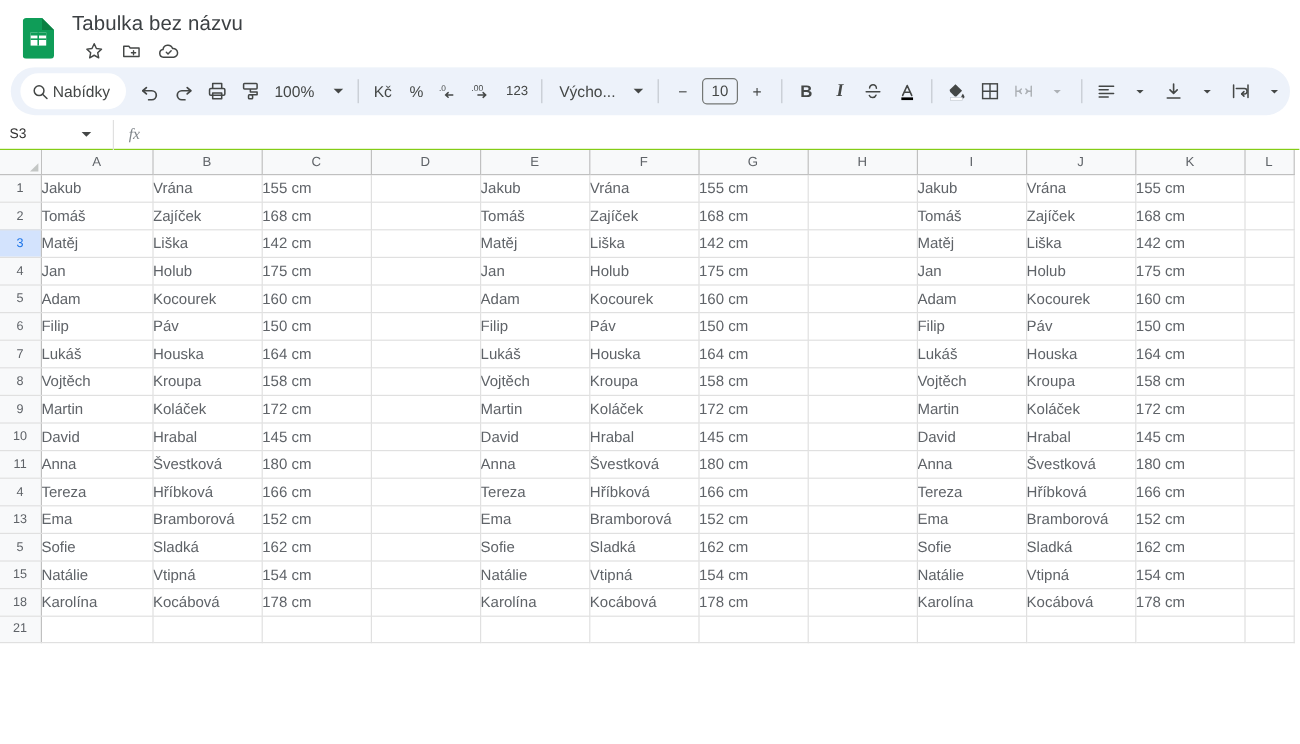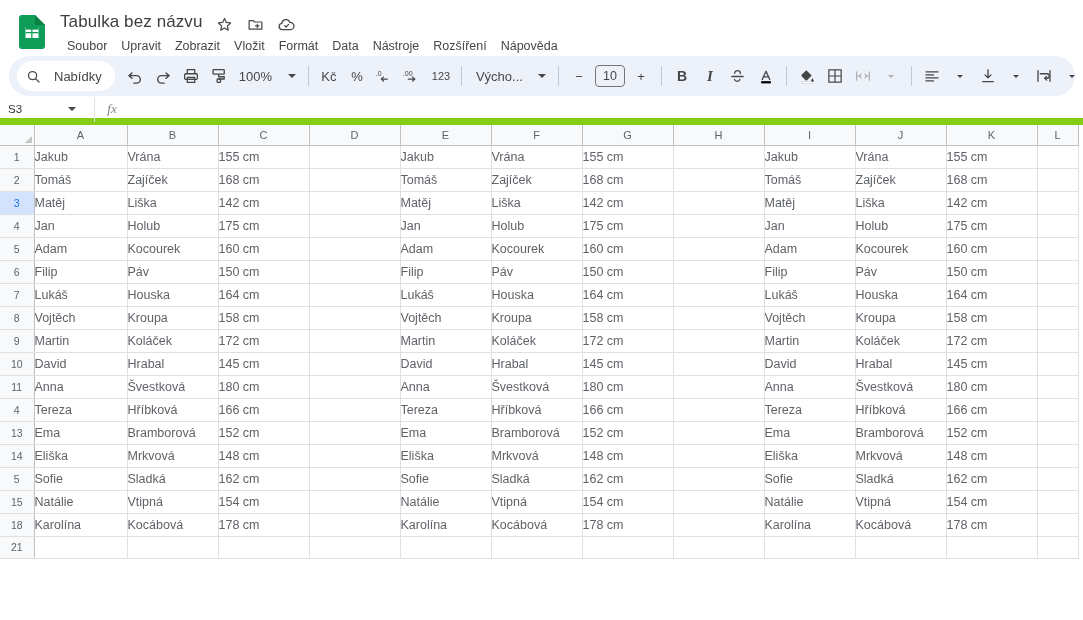--- a/index.html
+++ b/index.html
@@ -17,21 +17,21 @@
   
   .topbar {
     height: 56px; display: flex; align-items: flex-start;
     padding: 6px 0 0 0; background: #fff; position: relative;
   }
   .logo-wrap {
     width: 48px; height: 48px; margin-left: 8px; margin-top: 2px;
     display:flex; align-items:center; justify-content:center; flex: none;
   }
   .title-block { margin-left: 2px; padding-top: 2px; }
-  .doc-title-row { display:flex; align-items:flex-end; height: 26px; }
+  .doc-title-row { display:flex; align-items:flex-start; height: 26px; flex-direction: column; }
   .doc-title {
     font-size: 17px; color: #3c4043; letter-spacing: .1px;
     padding: 1px 2px; line-height: 22px; white-space: nowrap;
   }
   .title-icons { display:flex; align-items:center; margin-left: 10px; gap: 11px; }
   .ticon { width: 20px; height: 20px; display:flex; align-items:center; justify-content:center; cursor:pointer; }
 
   .menubar { display:flex; align-items:center; height: 22px; margin-top: 1px; padding-left: 2px; }
   .menu-item {
     font-size: 12.5px; color: #444746; padding: 2px 7px; border-radius: 4px;
@@ -47,21 +47,21 @@
   .tb-btn {
     height: 28px; min-width: 28px; border-radius: 4px; display: flex;
     align-items: center; justify-content: center; cursor: pointer;
     color: #444746; padding: 0 3px; flex: none;
   }
   .tb-btn.disabled { opacity: .38; cursor: default; }
   .sep { width: 1px; height: 20px; background: #c3c7cf; margin: 0 6px; flex:none; }
 
   .search-pill {
     height: 30px; background: #fff; border-radius: 16px; display:flex;
-    align-items:center; padding: 0 13px 0 9px; gap: 13px; margin-right: 6px;
+    align-items:center; padding: 0 13px 0 9px; gap: 3px; margin-right: 6px;
     cursor: pointer; flex:none;
   }
   .search-pill span { font-size: 13px; color: #444746; }
 
   .zoom-ctl { display:flex; align-items:center; height:28px; border-radius:4px; padding:0 2px 0 6px; cursor:pointer; flex:none;}
   .zoom-ctl .lbl { font-size: 13px; color:#444746; margin-right: 12px; }
 
   .font-ctl { display:flex; align-items:center; height:28px; border-radius:4px; padding:0 2px 0 8px; cursor:pointer; width: 84px; flex:none;}
   .font-ctl .lbl { font-size: 13px; color:#444746; flex:1; white-space:nowrap; overflow:hidden; }
 
@@ -75,21 +75,21 @@
   .caret.sm { border-left-width:3.5px;border-right-width:3.5px;border-top-width:3.5px; }
 
   .tb-txt { font-size: 13px; color:#444746; line-height:1; }
   .tb-txt.small { font-size: 11px; }
   .tb-txt.b { font-weight: 700; font-size: 14px; }
   .tb-txt.i { font-style: italic; font-family: "Liberation Serif", serif; font-size: 15px; font-weight:600;}
 
   
   .formula-bar {
     height: 25px; display: flex; align-items: center; background:#fff;
-    border-bottom: 7px solid #84cc16;
+    border-bottom: 1px solid #84cc16;
   }
   .namebox {
     width: 95px; height: 25px; display:flex; align-items:center;
     padding-left: 8px; position: relative; border-right: 1px solid #e0e0e0;
     cursor: text;
   }
   .namebox .nb-txt { font-size: 11.5px; color: #333; }
   .namebox .nb-caret { position:absolute; right: 14px; }
   .fx { width: 34px; display:flex; align-items:center; justify-content:center;
         font-family:"Liberation Serif", serif; font-style: italic; font-size: 13px; color:#80868b;}
@@ -165,31 +165,20 @@
           </div>
           <div class="ticon">
             <svg width="19" height="19" viewBox="0 0 24 24" fill="none" stroke="#444746" stroke-width="1.6" stroke-linecap="round" stroke-linejoin="round">
               <path d="M6.5 18.5a4 4 0 0 1 -.4 -7.95 5.2 5.2 0 0 1 10.1 -1.1 3.9 3.9 0 0 1 1.3 9.05z"></path>
               <path d="M9.6 13.4l1.8 1.8 3.3 -3.4" stroke-width="1.5"></path>
             </svg>
           </div>
         </div>
       </div>
 
-      <div class="menubar">
-        <div class="menu-item">Soubor</div>
-        <div class="menu-item">Upravit</div>
-        <div class="menu-item">Zobrazit</div>
-        <div class="menu-item">Vložit</div>
-        <div class="menu-item">Formát</div>
-        <div class="menu-item">Data</div>
-        <div class="menu-item">Nástroje</div>
-        <div class="menu-item">Rozšíření</div>
-        <div class="menu-item">Nápověda</div>
-      </div>
     </div>
   </div>
 
   <div class="toolbar-outer">
     <div class="toolbar">
 
       <div class="search-pill">
         <span style="display:flex">
           <svg width="15" height="15" viewBox="0 0 24 24" fill="none" stroke="#444746" stroke-width="2" stroke-linecap="round">
             <circle cx="10.5" cy="10.5" r="6.5"></circle>
@@ -574,35 +563,20 @@
             <td class="cell" style="width: 91px;">Ema</td>
             <td class="cell" style="width: 91px;">Bramborová</td>
             <td class="cell" style="width: 91px;">152 cm</td>
             <td class="cell" style="width: 91px;"></td>
             <td class="cell" style="width: 91px;">Ema</td>
             <td class="cell" style="width: 91px;">Bramborová</td>
             <td class="cell" style="width: 91px;">152 cm</td>
             <td class="cell" style="width: 41px;"></td>
           </tr>
           <tr>
-            <th class="rowhead">14</th>
-            <td class="cell" style="width: 93px;">Eliška</td>
-            <td class="cell" style="width: 91px;">Mrkvová</td>
-            <td class="cell" style="width: 91px;">148 cm</td>
-            <td class="cell" style="width: 91px;"></td>
-            <td class="cell" style="width: 91px;">Eliška</td>
-            <td class="cell" style="width: 91px;">Mrkvová</td>
-            <td class="cell" style="width: 91px;">148 cm</td>
-            <td class="cell" style="width: 91px;"></td>
-            <td class="cell" style="width: 91px;">Eliška</td>
-            <td class="cell" style="width: 91px;">Mrkvová</td>
-            <td class="cell" style="width: 91px;">148 cm</td>
-            <td class="cell" style="width: 41px;"></td>
-          </tr>
-          <tr>
             <th class="rowhead">5</th>
             <td class="cell" style="width: 93px;">Sofie</td>
             <td class="cell" style="width: 91px;">Sladká</td>
             <td class="cell" style="width: 91px;">162 cm</td>
             <td class="cell" style="width: 91px;"></td>
             <td class="cell" style="width: 91px;">Sofie</td>
             <td class="cell" style="width: 91px;">Sladká</td>
             <td class="cell" style="width: 91px;">162 cm</td>
             <td class="cell" style="width: 91px;"></td>
             <td class="cell" style="width: 91px;">Sofie</td>

